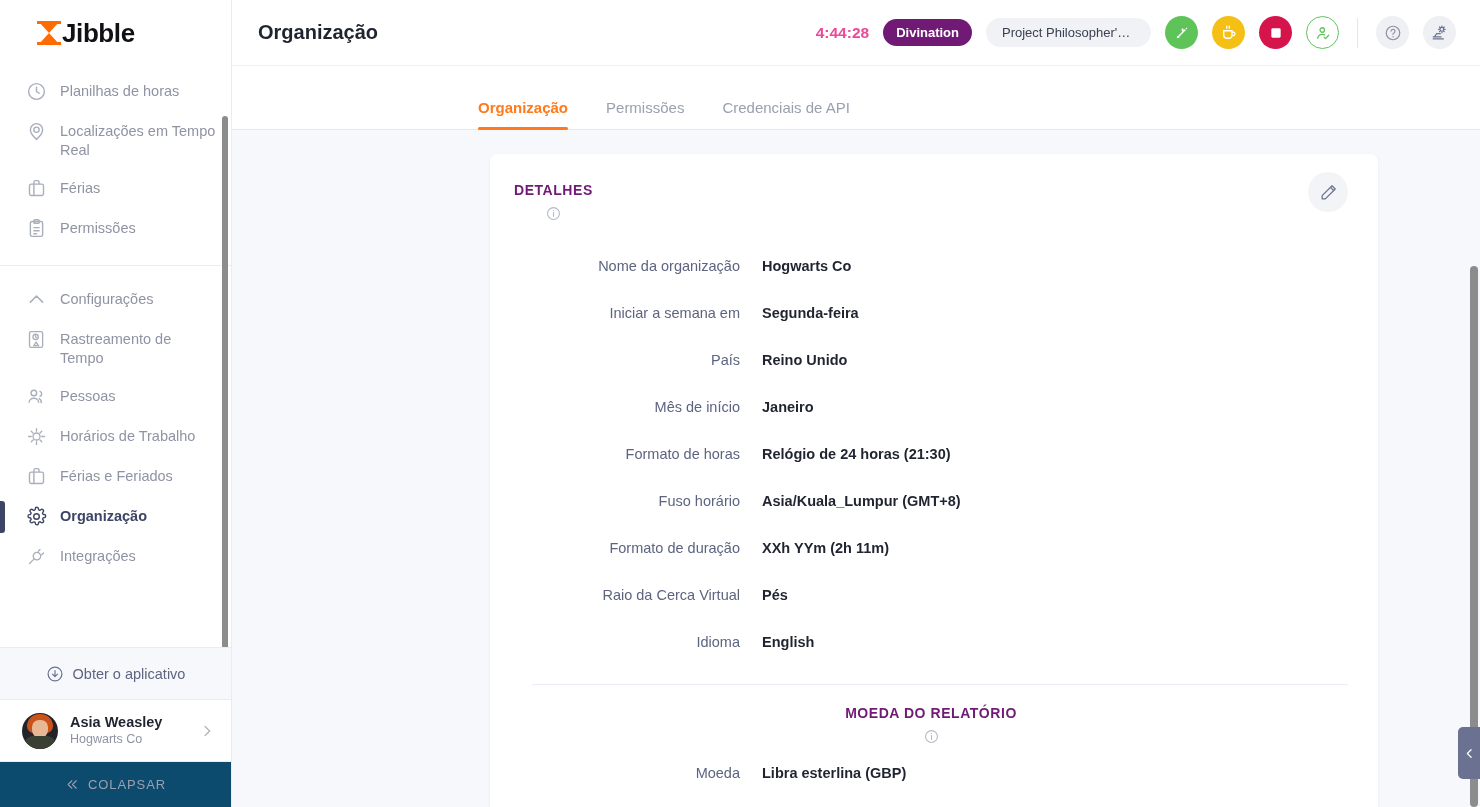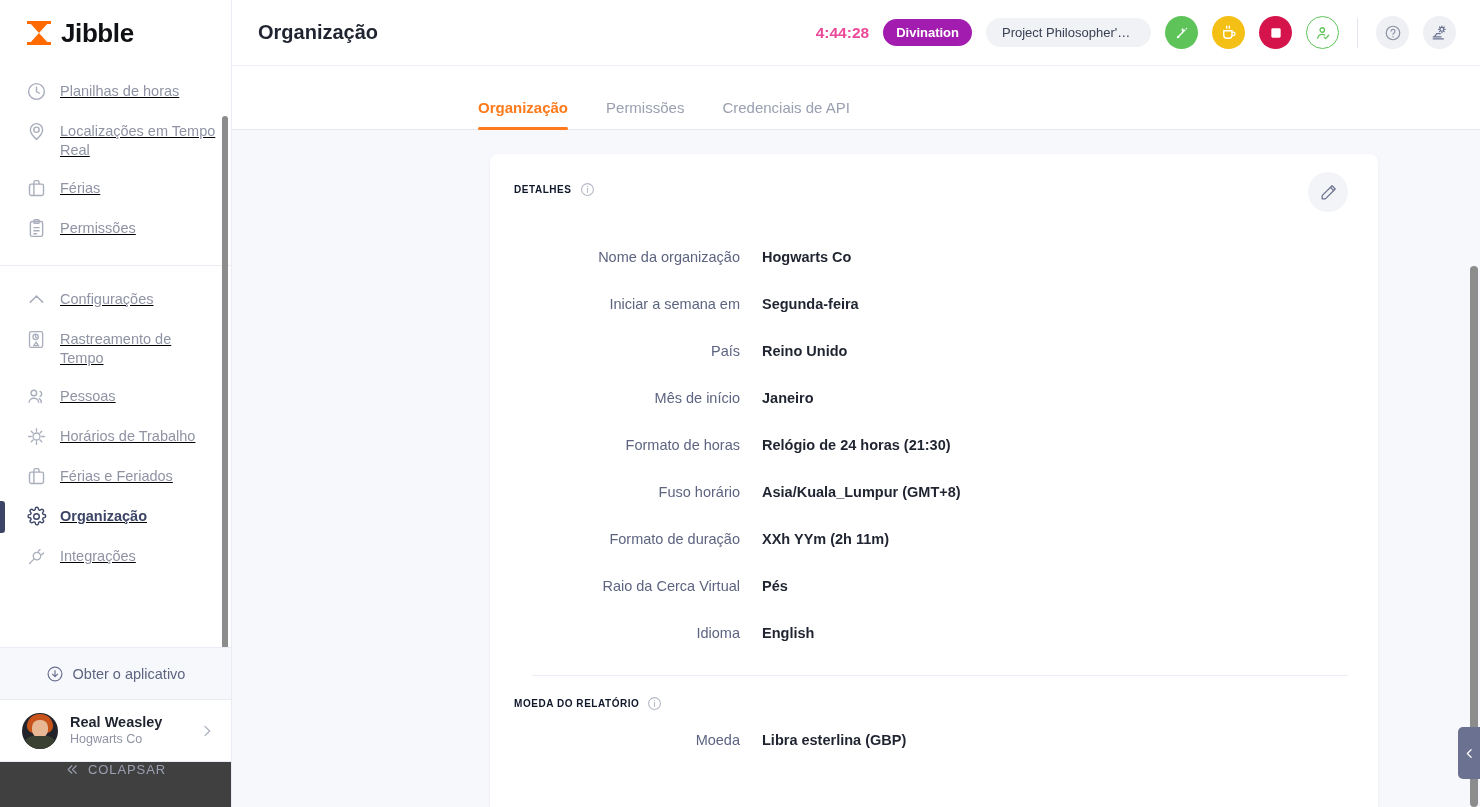--- a/index.html
+++ b/index.html
@@ -14,29 +14,28 @@
   
   .sidebar {
     width: 232px; height: 807px; flex: 0 0 232px;
     background: #ffffff;
     border-right: 1px solid #e9ecf2;
     display: flex; flex-direction: column;
     position: relative; z-index: 5;
   }
   .logo-row {
     height: 66px; display: flex; align-items: center;
-    padding-left: 26px; gap: 9px; flex: 0 0 66px;
+    padding-left: 36px; flex: 0 0 66px;
   }
   .logo-mark { width: 26px; height: 26px; display: block; }
   .logo-text { font-size: 26px; font-weight: 700; color: #101114; letter-spacing: -0.4px; }
 
   .nav-scroll {
     flex: 1 1 auto; overflow: hidden; position: relative;
     padding-top: 6px;
-    text-decoration: underline;
   }
   .nav-group { padding: 0 0 6px 0; }
   .nav-divider { height: 1px; background: #e9ecf2; margin: 10px 0 14px 0; }
 
   .nav-item {
     display: flex; align-items: flex-start; gap: 13px;
     padding: 9px 14px 9px 26px;
     color: #8f93a3; font-size: 14.5px; line-height: 19px;
     cursor: pointer; position: relative; min-height: 40px;
   }
@@ -77,40 +76,40 @@
     background: #e8b894; border-radius: 8px 8px 9px 9px; }
   .avatar .body { position: absolute; left: 2px; bottom: 0; width: 32px; height: 13px;
     background: #3a4133; border-radius: 9px 9px 0 0; }
   .user-meta { flex: 1 1 auto; min-width: 0; }
   .user-name { font-size: 14.5px; font-weight: 700; color: #1f2430; line-height: 18px; }
   .user-org { font-size: 12.5px; color: #8f93a3; line-height: 17px; }
   .chev-right { color: #a8adbd; font-size: 17px; }
 
   .collapse-row {
     border-top: 1px solid #e9ecf2;
-    background: #404040;
+    background: #0c4a6e;
     height: 46px; flex: 0 0 46px;
-    display: flex; align-items: flex-start; justify-content: center; gap: 8px;
+    display: flex; align-items: center; justify-content: center; gap: 8px;
     color: #9aa0b0; font-size: 13px; letter-spacing: .9px; cursor: pointer;
   }
 
   
   .main { flex: 1 1 auto; display: flex; flex-direction: column; position: relative;
           background: #f7f8fc; min-width: 0; }
 
   .topbar {
     height: 66px; flex: 0 0 66px; background: #fff;
     display: flex; align-items: center; padding: 0 24px 0 26px; gap: 14px;
     border-bottom: 1px solid #eceff5;
   }
   .page-title { font-size: 20px; font-weight: 700; color: #1f2430; flex: 0 0 auto; }
   .topbar-spacer { flex: 1 1 auto; }
   .timer { font-size: 15.5px; font-weight: 700; color: #ec4899; font-variant-numeric: tabular-nums; }
   .pill-activity {
-    background: #a21caf; color: #fff; font-size: 13px; font-weight: 700;
+    background: #701a75; color: #fff; font-size: 13px; font-weight: 700;
     padding: 6px 13px; border-radius: 14px; cursor: pointer; white-space: nowrap;
   }
   .pill-project {
     background: #f1f2f6; color: #3a4054; font-size: 13px; font-weight: 500;
     padding: 7px 16px; border-radius: 15px; cursor: pointer; white-space: nowrap;
     max-width: 165px; overflow: hidden; text-overflow: ellipsis;
   }
   .cbtn {
     width: 33px; height: 33px; border-radius: 50%; flex: 0 0 33px;
     display: flex; align-items: center; justify-content: center; cursor: pointer;
@@ -142,22 +141,22 @@
   }
   .card {
     margin-left: 258px; width: 888px;
     background: #fff; border-radius: 8px;
     box-shadow: 0 1px 3px rgba(30,36,60,.07);
     padding: 28px 30px 20px 24px;
     min-height: 700px;
   }
   .card-head { display: flex; align-items: flex-start; }
   .sec-title {
-    font-size: 10px; font-weight: 700; color: #0f172a; letter-spacing: .55px;
-    display: flex; align-items: center; gap: 8px;
+    font-size: 14px; font-weight: 700; color: #701a75; letter-spacing: .55px;
+    display: flex; align-items: center; gap: 8px; flex-direction: column;
   }
   .info-ico { width: 15px; height: 15px; flex: 0 0 15px; }
   .head-spacer { flex: 1 1 auto; }
   .edit-btn {
     width: 40px; height: 40px; border-radius: 50%; background: #f3f4f8;
     display: flex; align-items: center; justify-content: center; cursor: pointer;
     margin-top: -10px;
   }
 
   .rows { margin-top: 22px; }
@@ -342,21 +341,21 @@
       <span>Obter o aplicativo</span>
     </div>
 
     <div class="user-row">
       <span class="avatar">
         <span class="hair"></span>
           <span class="face"></span>
           <span class="body"></span>
       </span>
       <span class="user-meta">
-        <span class="user-name" style="display:block">Real Weasley</span>
+        <span class="user-name" style="display:block">Asia Weasley</span>
         <span class="user-org" style="display:block">Hogwarts Co</span>
       </span>
       <span class="chev-right">
         <svg width="16" height="16" viewBox="0 0 24 24" fill="none" stroke="#a8adbd" stroke-width="1.8">
           <path d="M9 5l7 7-7 7" stroke-linecap="round" stroke-linejoin="round"></path>
         </svg>
       </span>
     </div>
 
     <div class="collapse-row">

